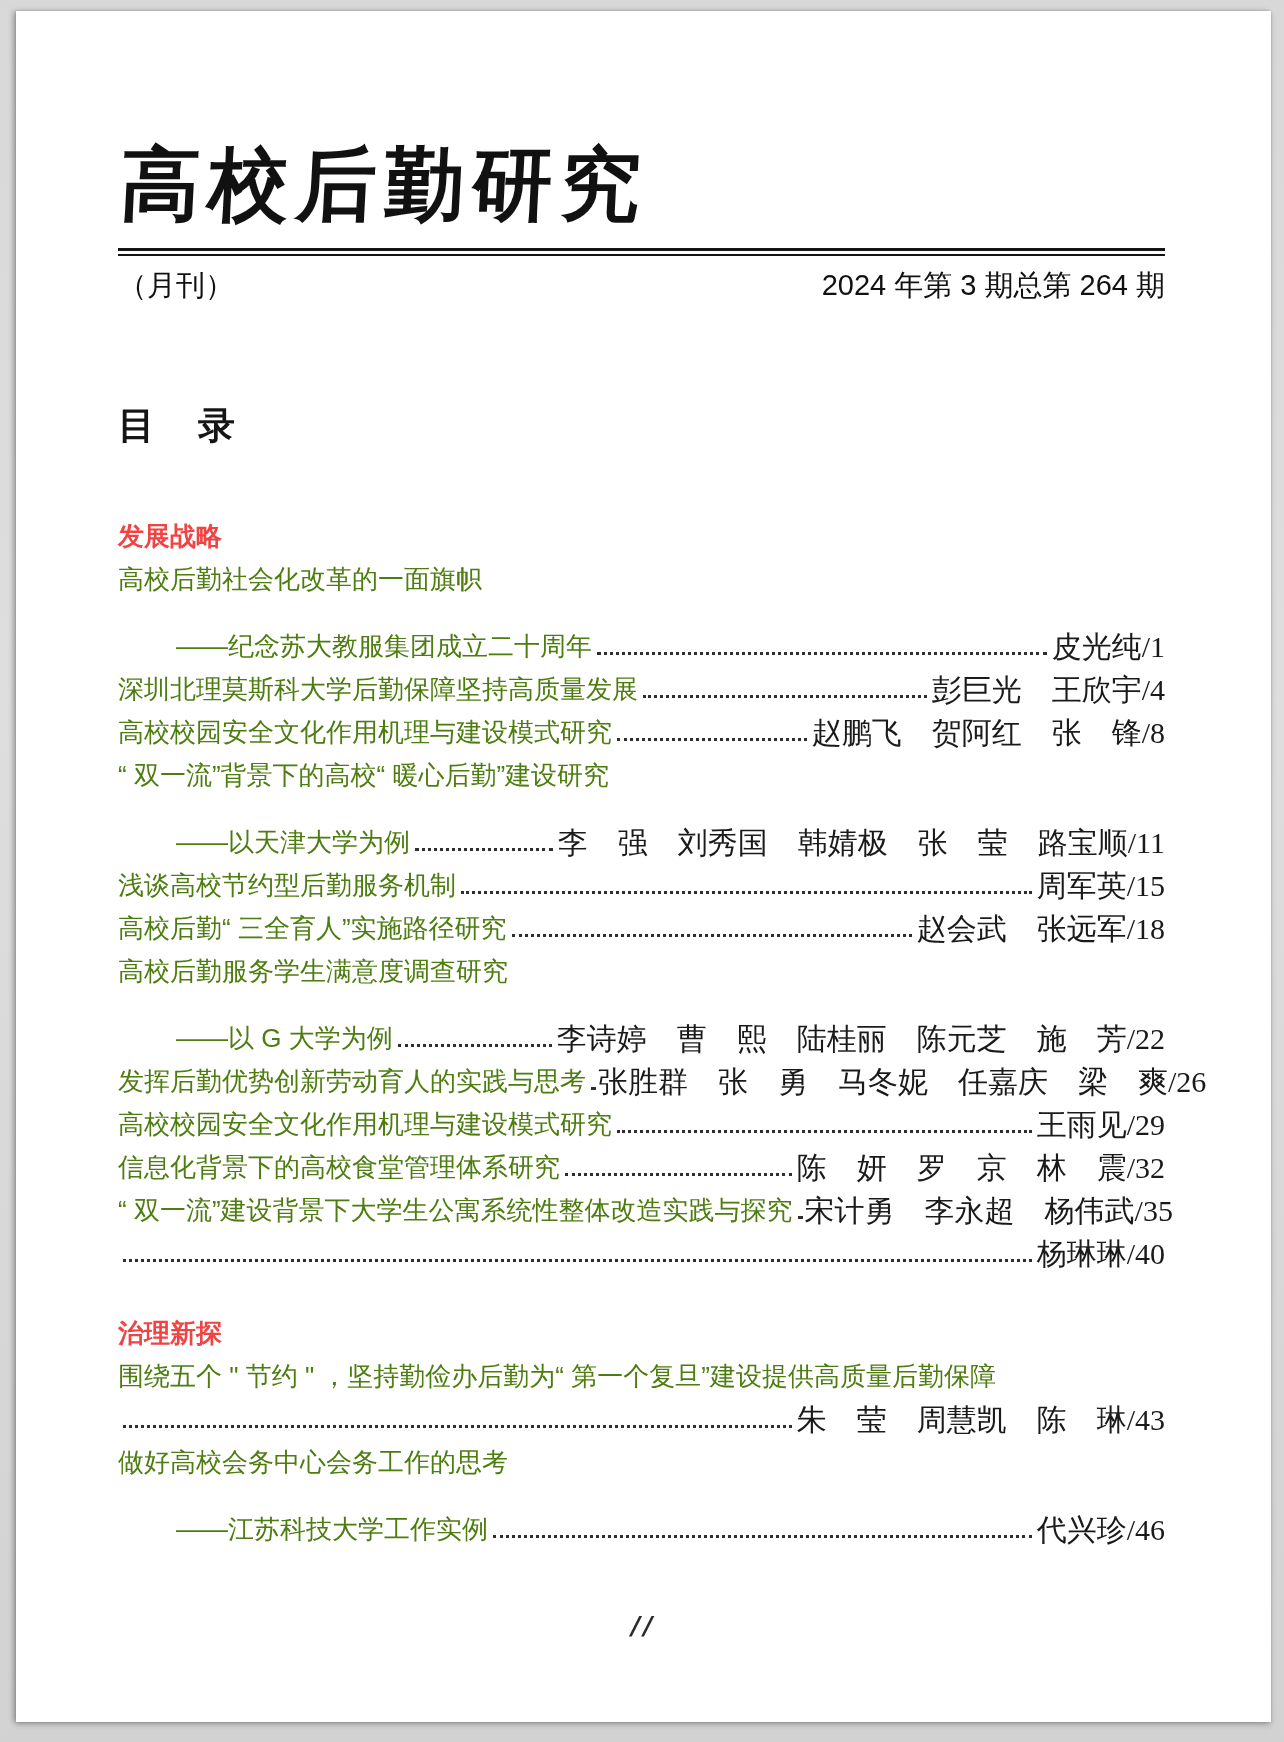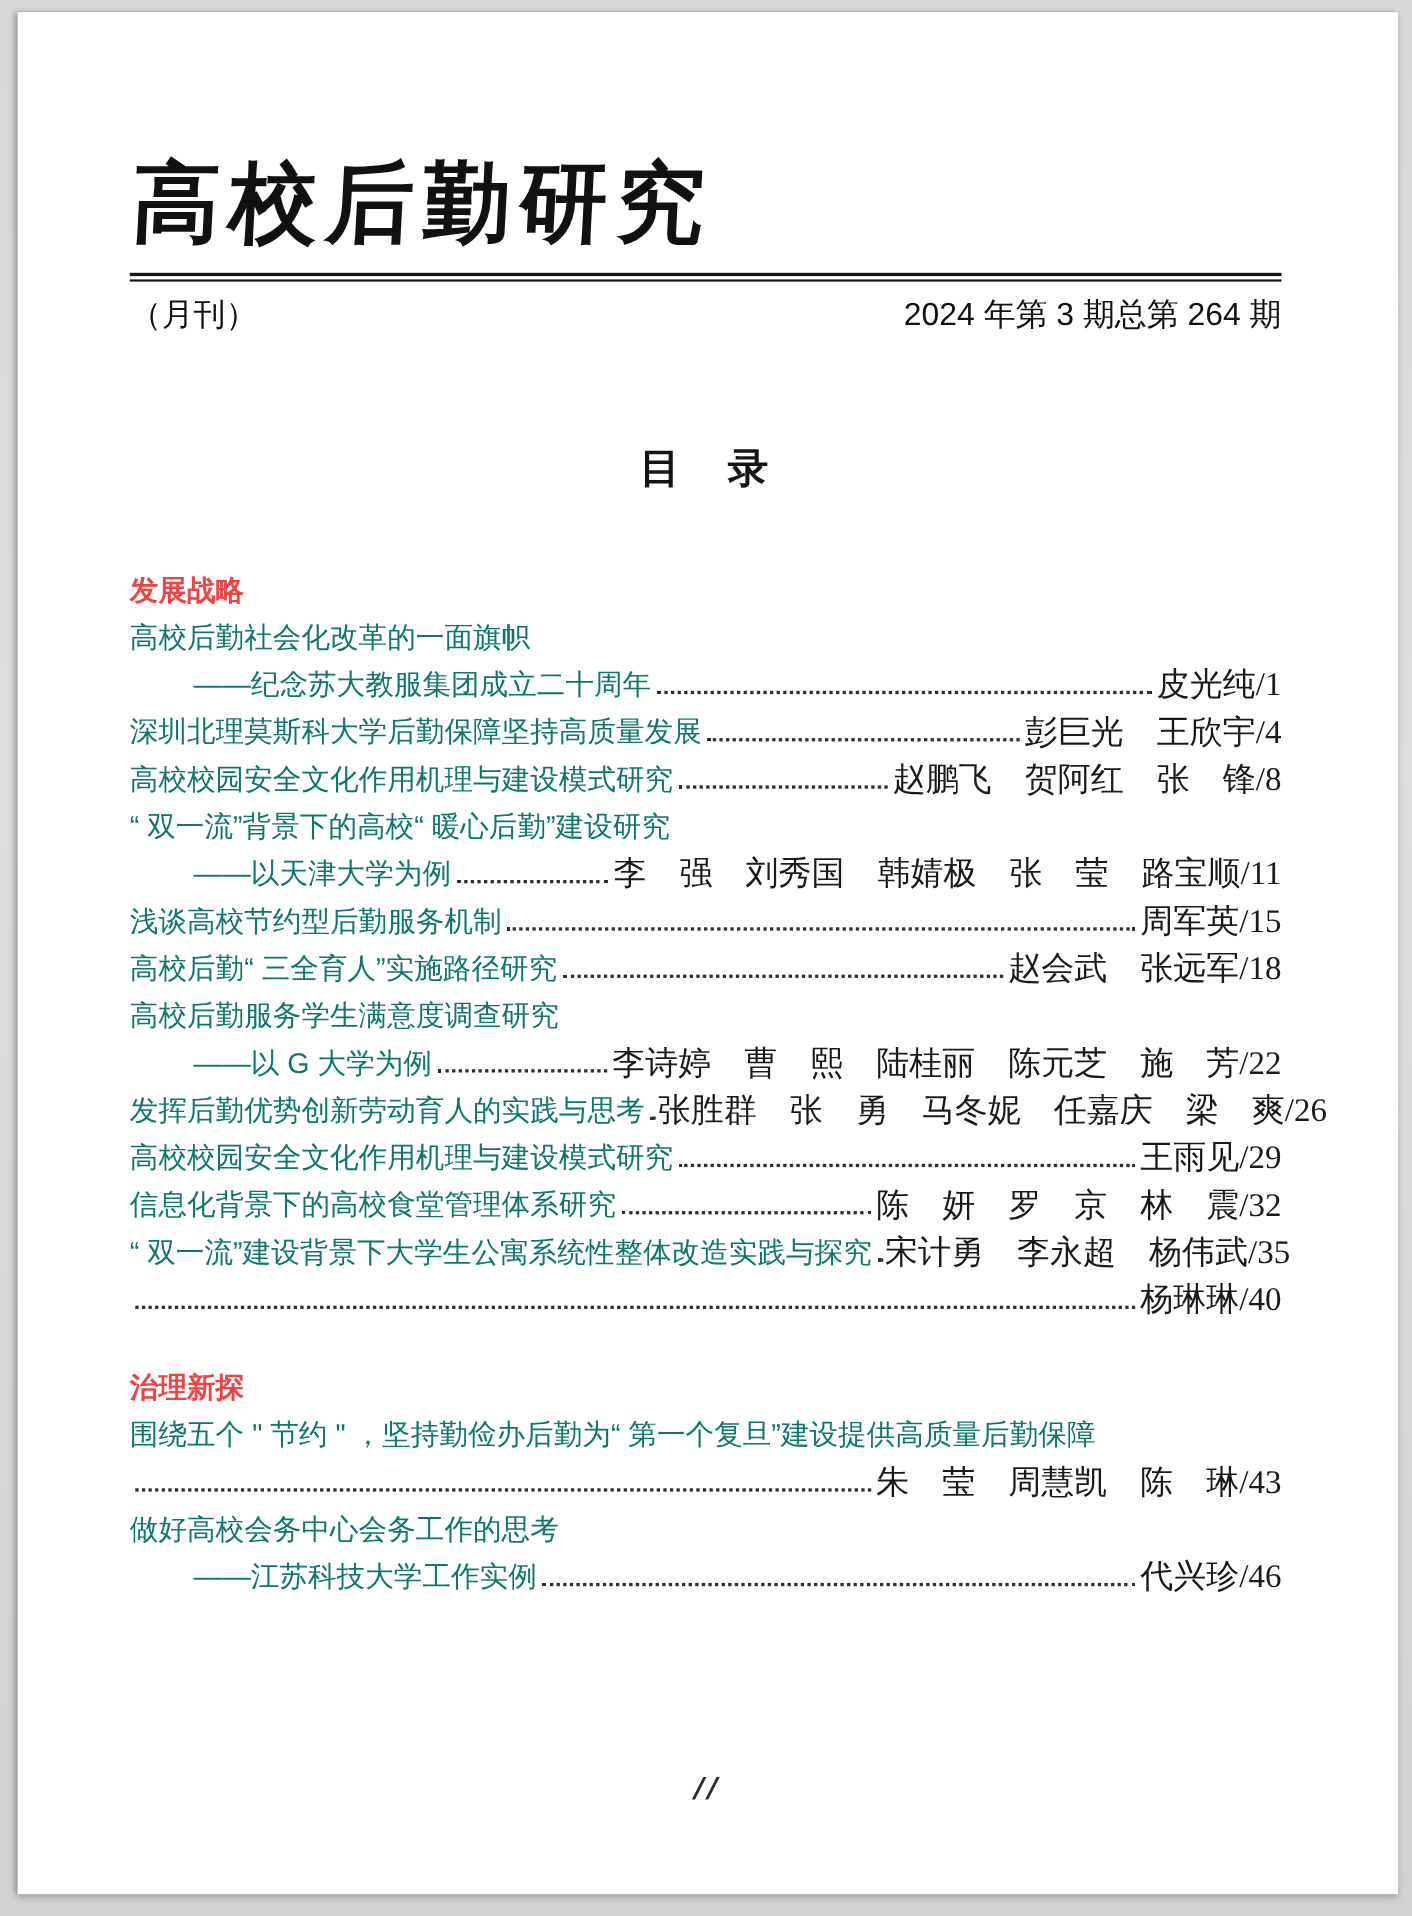--- a/index.html
+++ b/index.html
@@ -28,37 +28,37 @@
     margin-top:18px;height:3px;
     border-top:3px solid #151515;border-bottom:2px solid #151515;
   }
   .subrow{
     display:flex;justify-content:space-between;align-items:center;
     margin-top:10px;font-size:29px;color:#111;
   }
 
   
   .toc-title{
-    text-align:center;margin-top:95px;
+    text-align:left;margin-top:95px;
     font-size:37px;font-weight:600;letter-spacing:3px;color:#151515;
   }
 
   
   .toc{margin-top:64px;}
   .section-header{
     font-weight:bold;font-size:26px;line-height:43px;height:43px;
     margin-top:37px;color:#ef4444;
   }
   .toc-section:first-child .section-header{margin-top:0;}
   .row{
     display:flex;align-items:flex-end;
     font-size:26px;line-height:43px;height:43px;white-space:nowrap;
   }
-  .row.indent{padding-left:58px;}
-  .entry-text{flex:0 0 auto;color:#0f766e;text-align:center;}
+  .row.indent{padding-left:58px;margin-top:24px;}
+  .entry-text{flex:0 0 auto;color:#4d7c0f;text-align:center;}
   .leader{flex:1 1 auto;position:relative;min-width:12px;}
   .leader::after{
     content:"";position:absolute;left:5px;right:5px;bottom:13px;
     border-bottom:3px dotted #2e2e2e;
   }
   .byline{
     flex:0 0 auto;
     font-family:"Liberation Serif","DejaVu Serif",serif;
     font-size:30px;color:#1a1a1a;
   }

